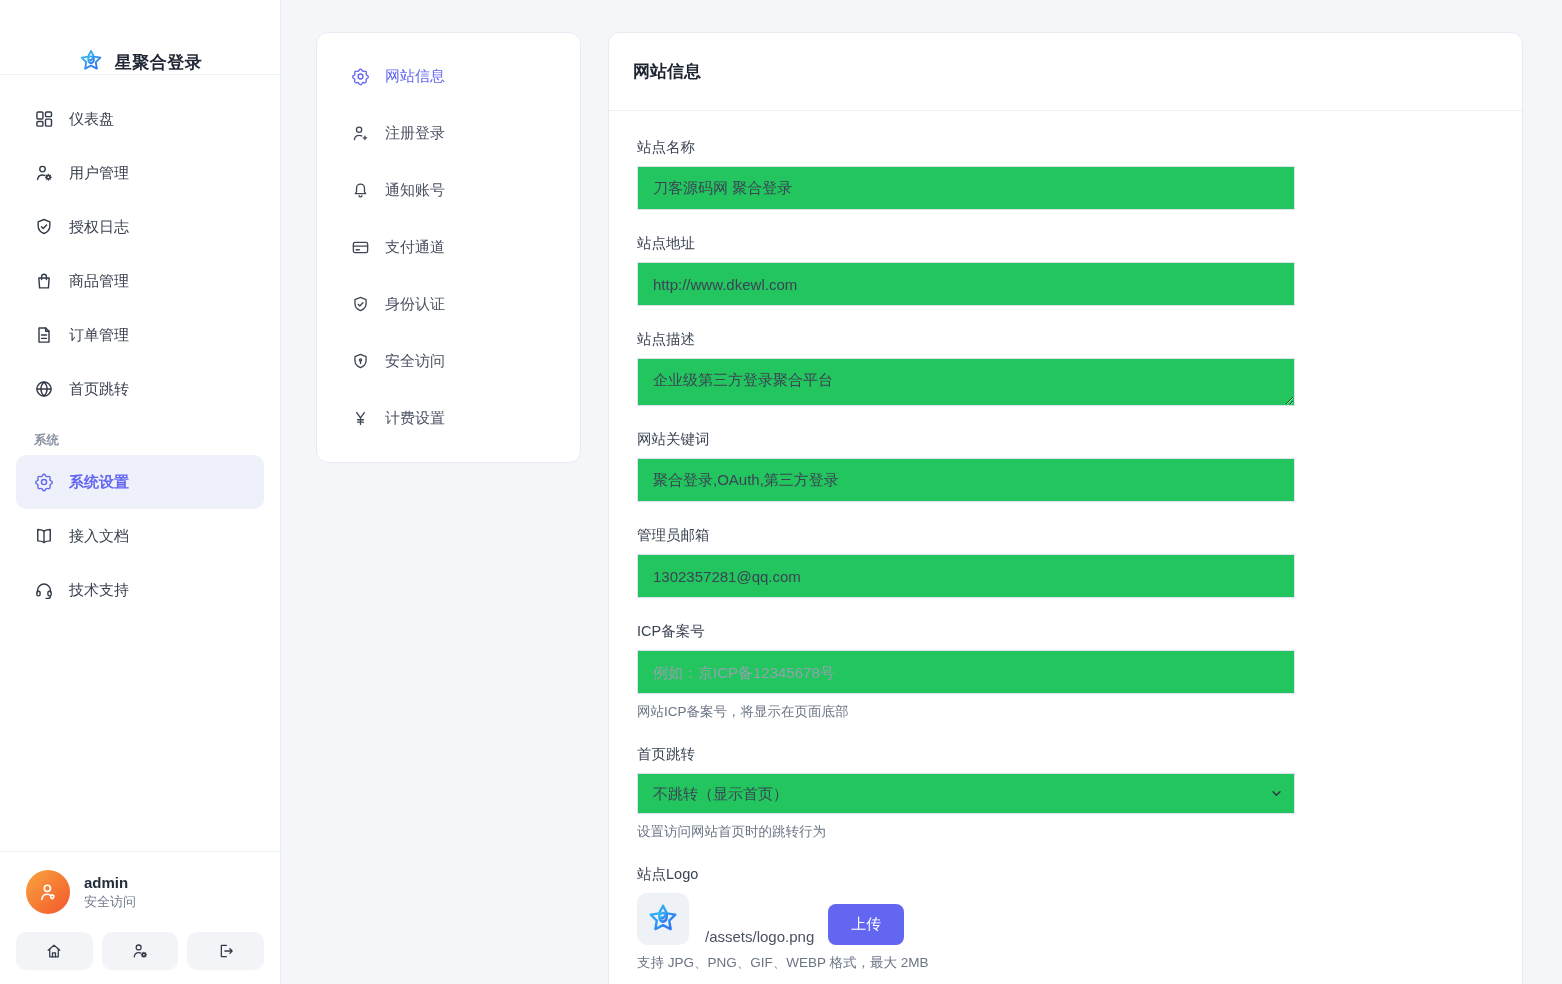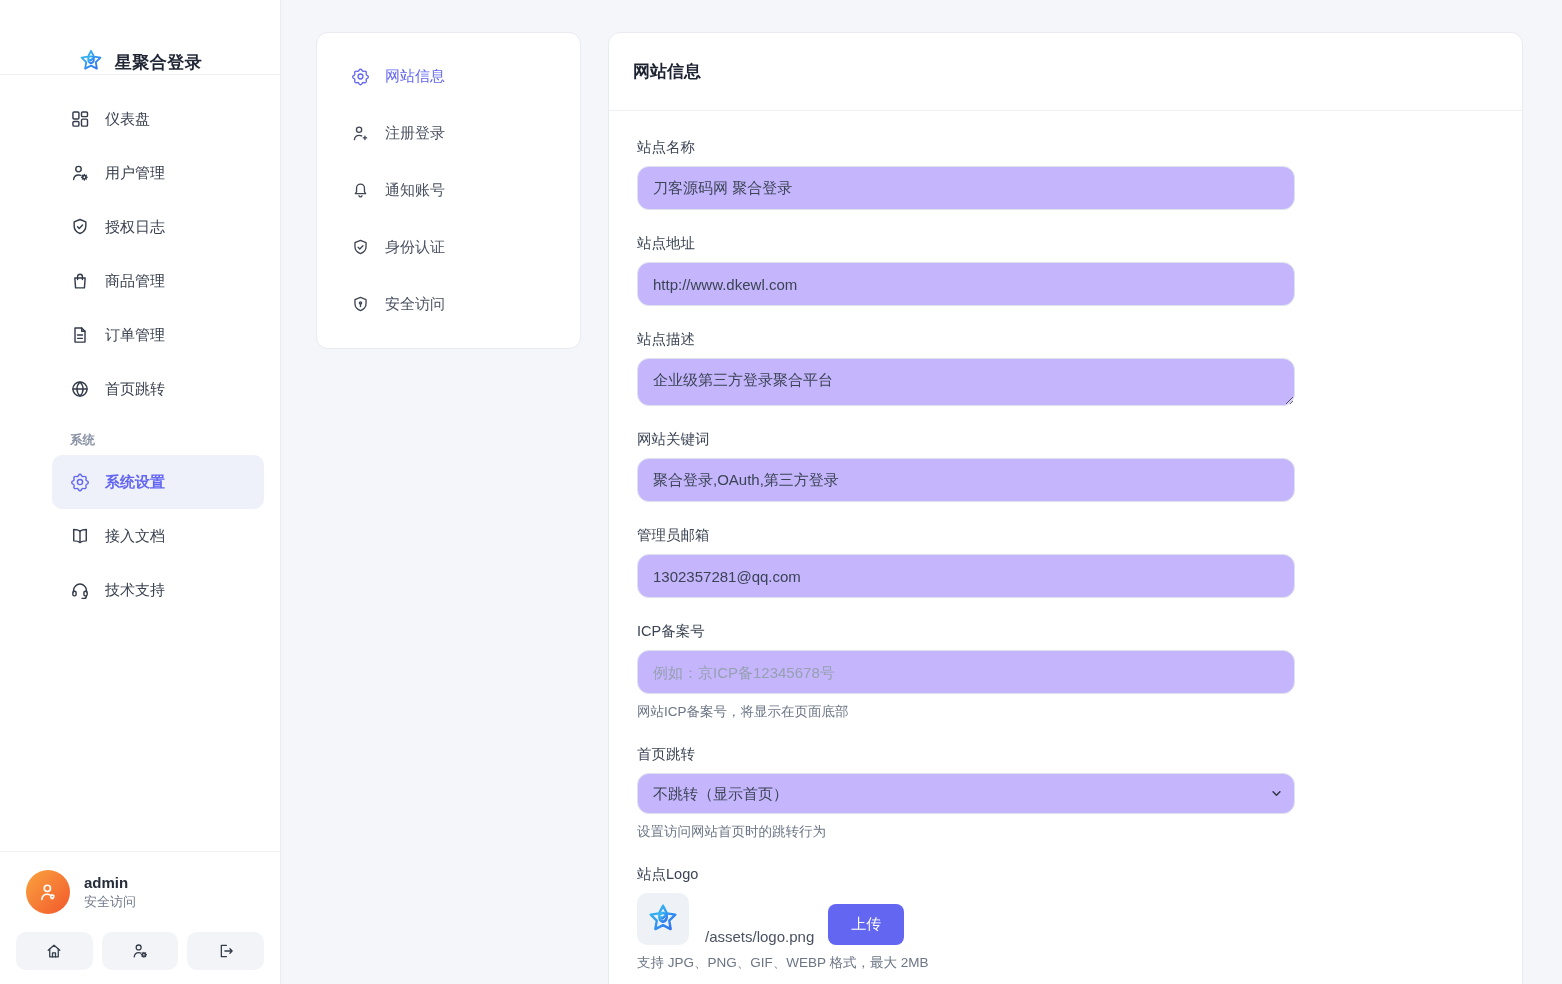--- a/index.html
+++ b/index.html
@@ -20,21 +20,21 @@
     display:flex; flex-direction:column;
     flex:none;
   }
   .logo-area {
     height:75px; flex:none;
     display:flex; align-items:flex-end; justify-content:center; gap:11px;
     border-bottom:1px solid #eef0f4;
   }
   .logo-ic { width:26px; height:26px; }
   .logo-title { font-size:17px; font-weight:bold; color:#1f2533; letter-spacing:.5px; }
-  .menu { flex:1; padding:17px 16px 0 16px; overflow:hidden;margin-left:36px; }
+  .menu { flex:1; padding:17px 16px 0 16px; overflow:hidden; }
   .m-item {
     height:54px; display:flex; align-items:center; gap:15px;
     padding:0 18px; border-radius:10px; cursor:pointer;
     font-size:15px; color:#3a4150;
   }
   .m-item .ic { width:20px; height:20px; color:#333b49; }
   .m-item.active { background:#eef0fa; color:#6366f1; font-weight:bold;text-align:right; }
   .m-item.active .ic { color:#6366f1; }
   .m-section { margin:16px 2px 6px 18px; font-size:12.5px; color:#8b94a5; font-weight:bold; }
   .user-area { flex:none; border-top:1px solid #eef0f4; padding:18px 16px 14px 16px; }
@@ -83,22 +83,22 @@
   }
   .panel-header {
     height:78px; display:flex; align-items:center;
     padding:0 24px; border-bottom:1px solid #edf0f4;
   }
   .panel-title { font-size:17px; font-weight:bold; color:#1c2330; }
   .panel-body { padding:27px 24px 24px 28px; }
   .fgroup { margin-bottom:24px; }
   .flabel { display:block; font-size:14.5px; color:#3b4454; margin-bottom:9px; }
   .finput, .ftextarea, .fselect {
-    width:658px; border:1px solid #dce3ee; border-radius:12px;
-    font-size:15px; color:#3b4454; background:#c4b5fd;
+    width:658px; border:1px solid #dce3ee; border-radius:0;
+    font-size:15px; color:#3b4454; background:#22c55e;
     font-family:"Liberation Sans", sans-serif;
     outline:none; display:block;
   }
   .finput { height:44px; padding:0 15px; }
   .finput::placeholder { color:#96a0b0; }
   .ftextarea { height:48px; padding:11px 15px; resize:vertical; line-height:20px; }
   .fhelp { font-size:13.5px; color:#6b7585; margin-top:9px; }
   .sel-wrap { position:relative; width:658px; }
   .fselect { height:41px; padding:0 15px; appearance:none; -webkit-appearance:none; cursor:pointer; }
   .sel-chev { position:absolute; right:11px; top:13px; width:15px; height:15px; color:#2f3744; pointer-events:none; stroke-width:2.4; }
@@ -331,29 +331,41 @@
       <span>注册登录</span>
     </div>
     <div class="tab-item">
       <svg class="ic">
           <use href="#i-bell"></use>
         </svg>
       <span>通知账号</span>
     </div>
     <div class="tab-item">
       <svg class="ic">
+          <use href="#i-card"></use>
+        </svg>
+      <span>支付通道</span>
+    </div>
+    <div class="tab-item">
+      <svg class="ic">
           <use href="#i-shieldcheck"></use>
         </svg>
       <span>身份认证</span>
     </div>
     <div class="tab-item">
       <svg class="ic">
           <use href="#i-shieldkey"></use>
         </svg>
       <span>安全访问</span>
+    </div>
+    <div class="tab-item">
+      <svg class="ic">
+          <use href="#i-yen"></use>
+        </svg>
+      <span>计费设置</span>
     </div>
   </nav>
 
   <section class="panel">
     <div class="panel-header">
       <h1 class="panel-title">网站信息</h1>
     </div>
     <div class="panel-body">
 
       <div class="fgroup">

